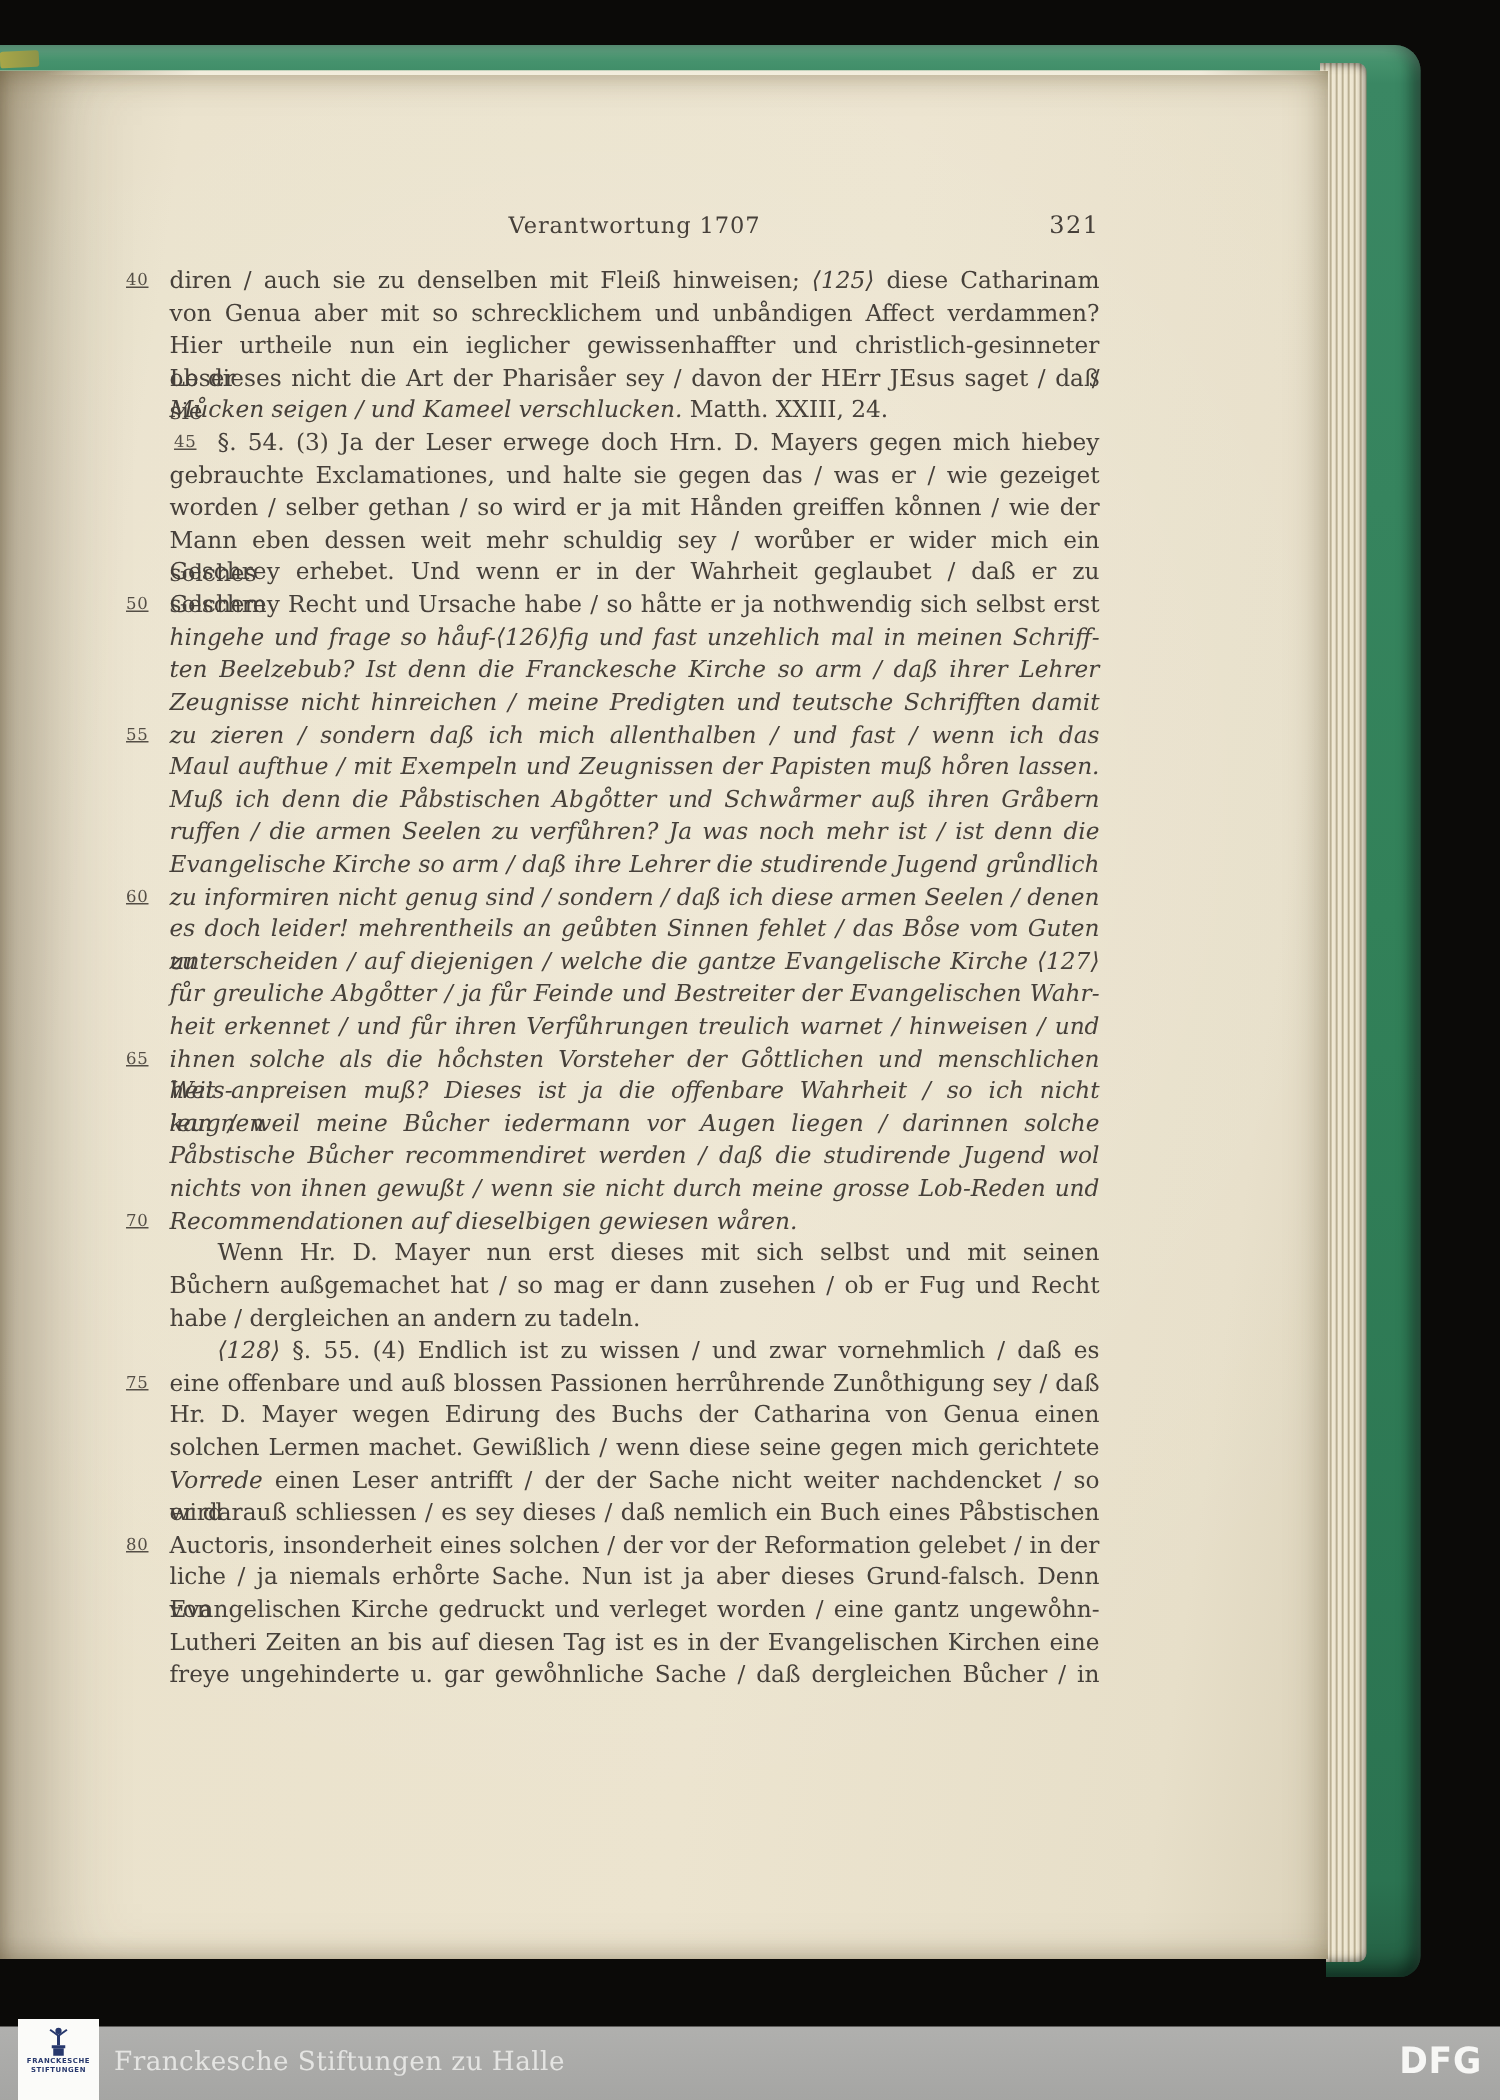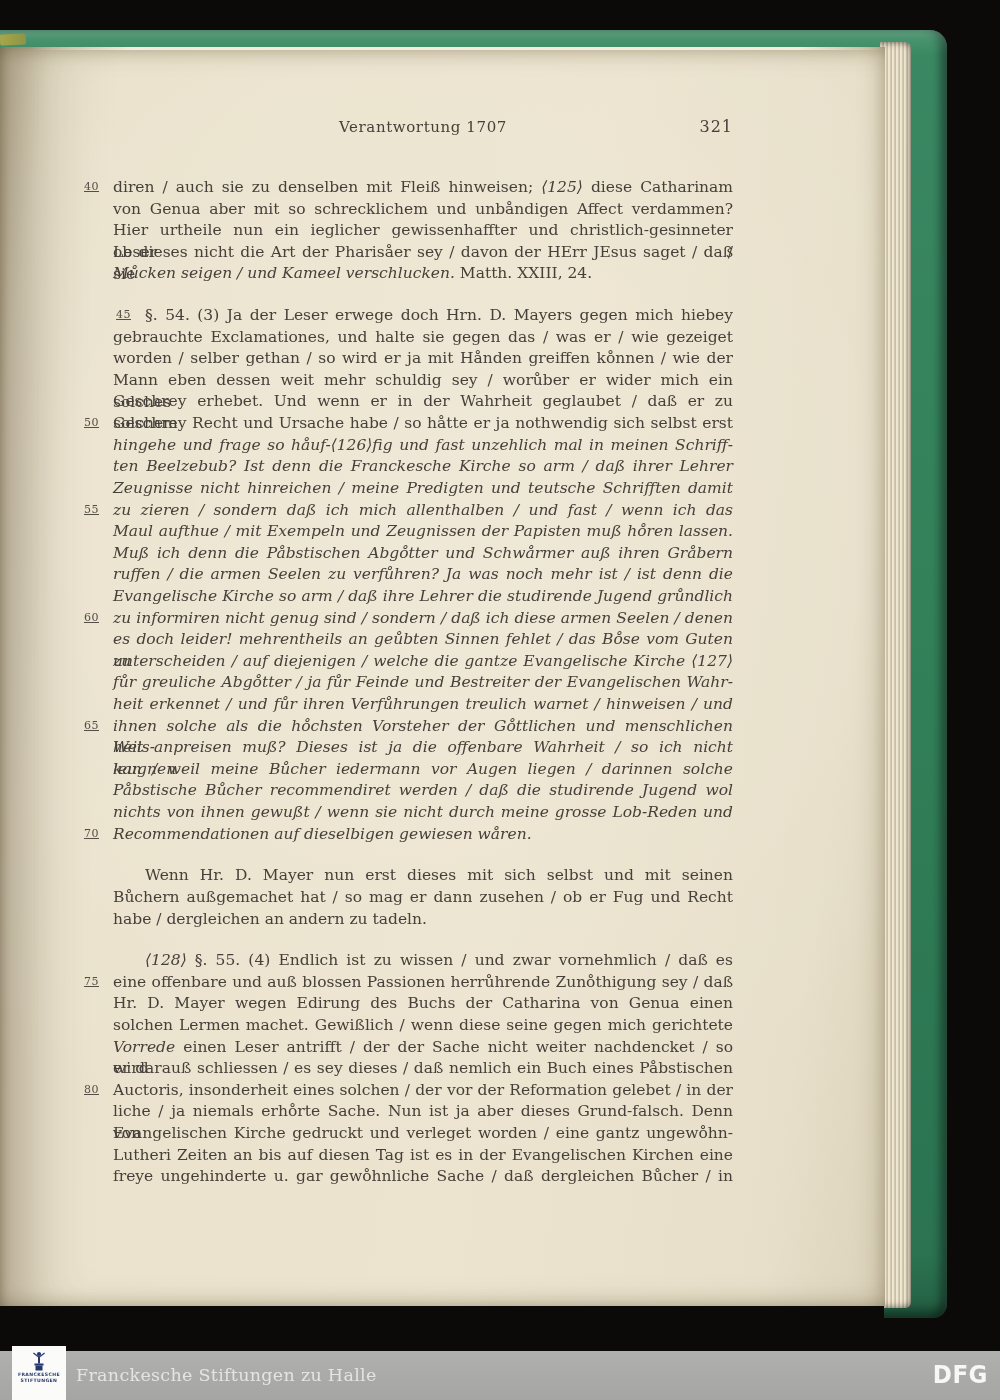--- a/index.html
+++ b/index.html
@@ -43,30 +43,30 @@
   }
   .page::before{
     content:"";position:absolute;left:30px;right:0;top:0;height:3px;
     background:linear-gradient(90deg,rgba(250,246,232,.0),rgba(250,246,232,.85) 12%,rgba(250,246,232,.85) 90%,rgba(250,246,232,0));
   }
   .bottom-shadow{
     position:absolute;left:0;top:1306px;width:884px;height:50px;background:#0b0a08;
   }
   
   .ink{color:#46403a;}
-  .hrow{position:absolute;left:113px;top:71px;width:620px;height:22px;font-size:15px;letter-spacing:.6px;}
+  .hrow{position:absolute;left:113px;top:94px;width:620px;height:22px;font-size:15px;letter-spacing:.6px;}
   .htitle{display:block;text-align:center;}
   .hnum{position:absolute;right:0;top:-1px;font-size:16px;letter-spacing:1px;}
   .lines{position:absolute;left:113px;top:130px;width:620px;}
   .line{
     position:relative;height:21.62px;line-height:21.68px;font-size:15.5px;
     text-align:justify;text-align-last:justify;white-space:normal;overflow:visible;
   }
   .line.short{text-align-last:left;}
-  .line.ind{padding-left:32px;box-sizing:border-box;margin-top:20px;}
+  .line.ind{padding-left:32px;box-sizing:border-box;}
   .it{font-style:italic;}
   .lnum{
     position:absolute;left:-29px;top:4px;width:22px;text-align:center;
     font-size:11px;line-height:11px;letter-spacing:.5px;color:#544e46;text-decoration:underline;
   }
   .line.ind .lnum{left:3px;}
   
   .footer-bar{
     position:absolute;left:0;top:1351px;width:1000px;height:49px;
     background:linear-gradient(180deg,#b0b0ae,#a5a5a3);

